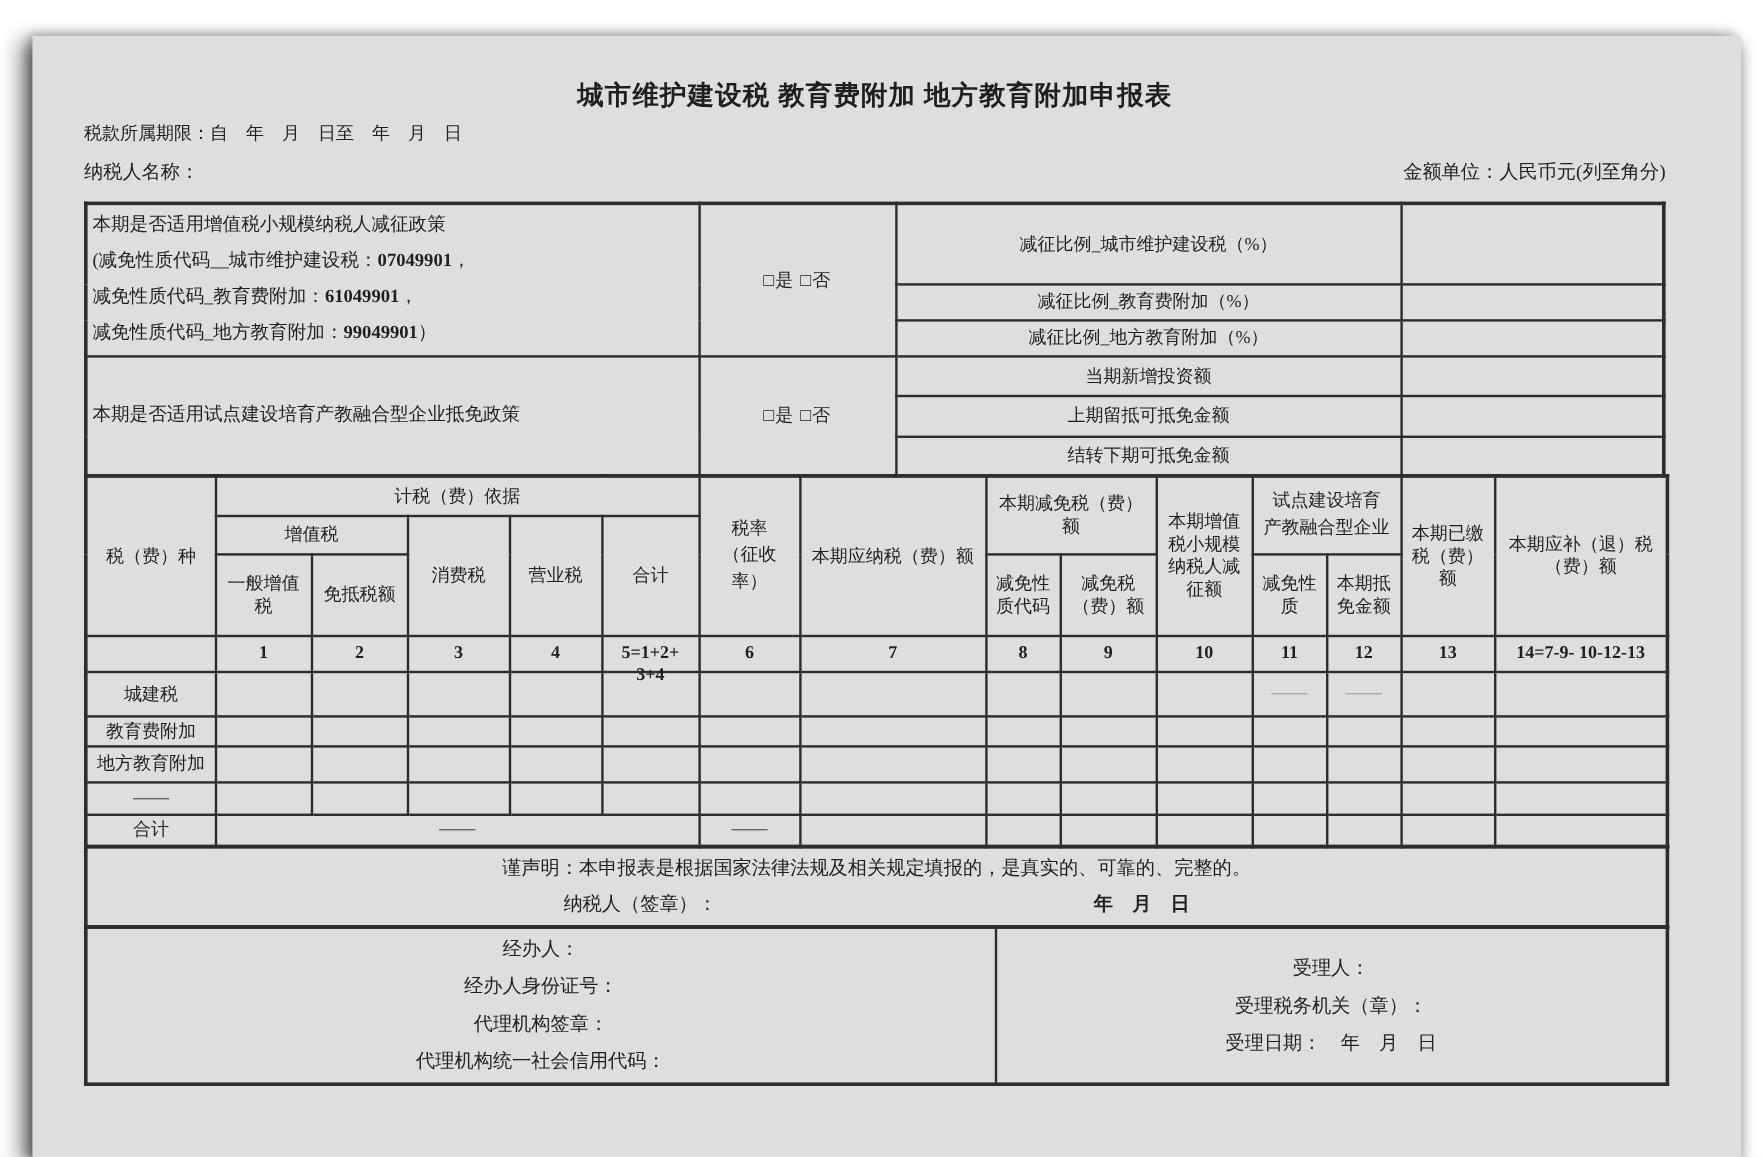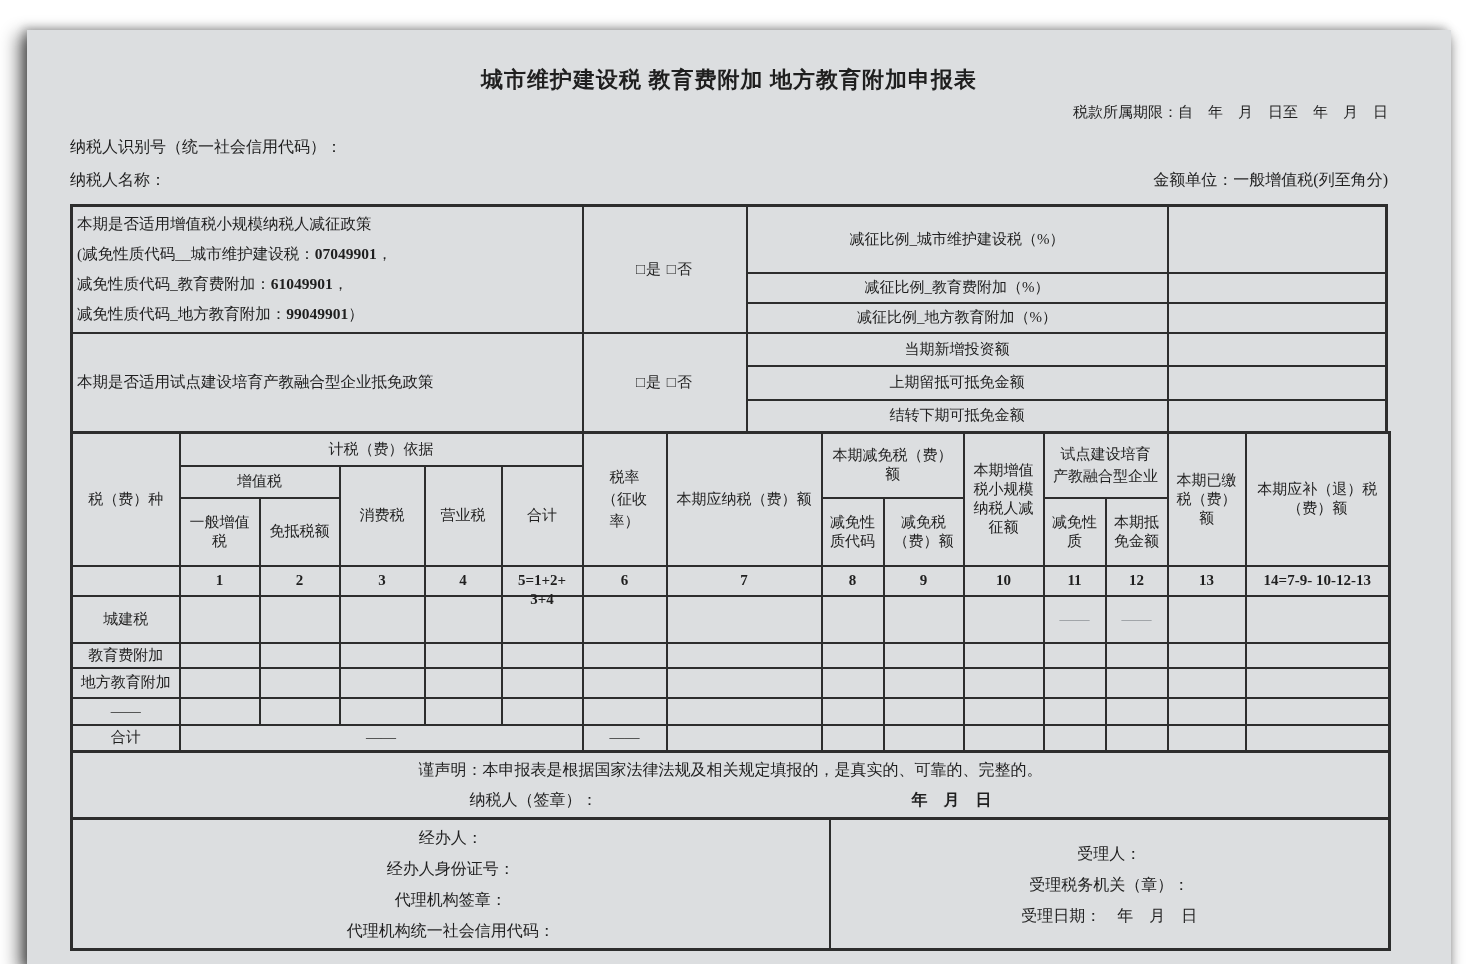--- a/index.html
+++ b/index.html
@@ -8,21 +8,21 @@
     font-family:"Liberation Serif","DejaVu Serif",serif;color:#1f1f1f;
     overflow:hidden;
   }
   .sheet{
     position:absolute;left:27px;top:30px;width:1424px;height:938px;
     background:#dcdee0;
     box-shadow:-10px 4px 16px rgba(0,0,0,.45), 0 7px 12px rgba(0,0,0,.40), -4px -3px 8px rgba(0,0,0,.18);
   }
   .inner{padding:36px 0 0 43px;}
   .title{width:1318px;text-align:center;font-size:22px;font-weight:bold;letter-spacing:1px;line-height:28px;}
-  .subtitle{width:1318px;text-align:right;font-size:15px;margin-top:8px;line-height:20px;}
+  .subtitle{width:1318px;text-align:left;font-size:15px;margin-top:8px;line-height:20px;}
   .meta{font-size:16px;margin-top:14px;line-height:22px;}
   .meta-row{width:1318px;display:flex;justify-content:space-between;font-size:16px;margin-top:11px;line-height:22px;}
 
   table.t{border-collapse:collapse;table-layout:fixed;width:1318px;border:3px solid #2d2d2d;}
   table.t td{border:2px solid #2d2d2d;font-size:15px;padding:2px 4px;text-align:center;vertical-align:middle;}
   .top-table{margin-top:13px;}
   .stack{margin-top:-3px;}
 
   
   .p1a{height:67px}.p1b{height:30px}.p1c{height:30px}
@@ -30,21 +30,21 @@
 
   .q-cell{padding:2px 6px;}
   .qline{line-height:30px;text-align:left;font-size:15.5px;}
   .b{font-weight:bold;}
   .check-cell{text-align:left;padding-left:7px;font-size:16px;letter-spacing:1px;}
   .label-cell{text-align:left;padding-left:7px;font-size:15.5px;}
 
   
   .h-a{height:33px}.h-b{height:32px}.h-c{height:68px}
   .nums{height:30px}
-  .r1{height:47px}.r2{height:14px}.r3{height:30px}.r4{height:27px}.r5{height:27px}
+  .r1{height:37px}.r2{height:14px}.r3{height:30px}.r4{height:27px}.r5{height:27px}
   .pre{white-space:pre-line;line-height:22px;}
   .num{font-weight:bold;vertical-align:top;padding-top:5px;line-height:19px;}
   .nowrap{white-space:nowrap;}
   .wrapnum{width:54px;margin:0 auto;line-height:19px;height:20px;overflow:visible;word-break:break-all;text-align:center;}
   .rowlabel{font-size:15.5px;}
   .dash{letter-spacing:0;}
   .dash-light{color:#8d9296;font-size:13px;}
 
   .decl td{text-align:left;padding:3px 8px;}
   .decl-line{line-height:30px;font-size:16px;}
@@ -54,24 +54,23 @@
   .foot-line{line-height:31px;font-size:16px;}
 </style>
 </head>
 <body>
 
 <div class="sheet">
   <div class="inner">
 
     <div class="title">城市维护建设税 教育费附加 地方教育附加申报表</div>
     <div class="subtitle">税款所属期限：自　年　月　日至　年　月　日</div>
-    <div class="meta">纳税人识别号（统一社会信用代码）：</div>
     <div class="meta-row">
       <span>纳税人名称：</span>
-      <span>金额单位：一般增值税(列至角分)</span>
+      <span>金额单位：人民币元(列至角分)</span>
     </div>
 
     <table class="t top-table">
       <colgroup>
           <col style="width:511px">
           <col style="width:164px">
           <col style="width:421px">
           <col style="width:219px">
         </colgroup>
       <tbody>

